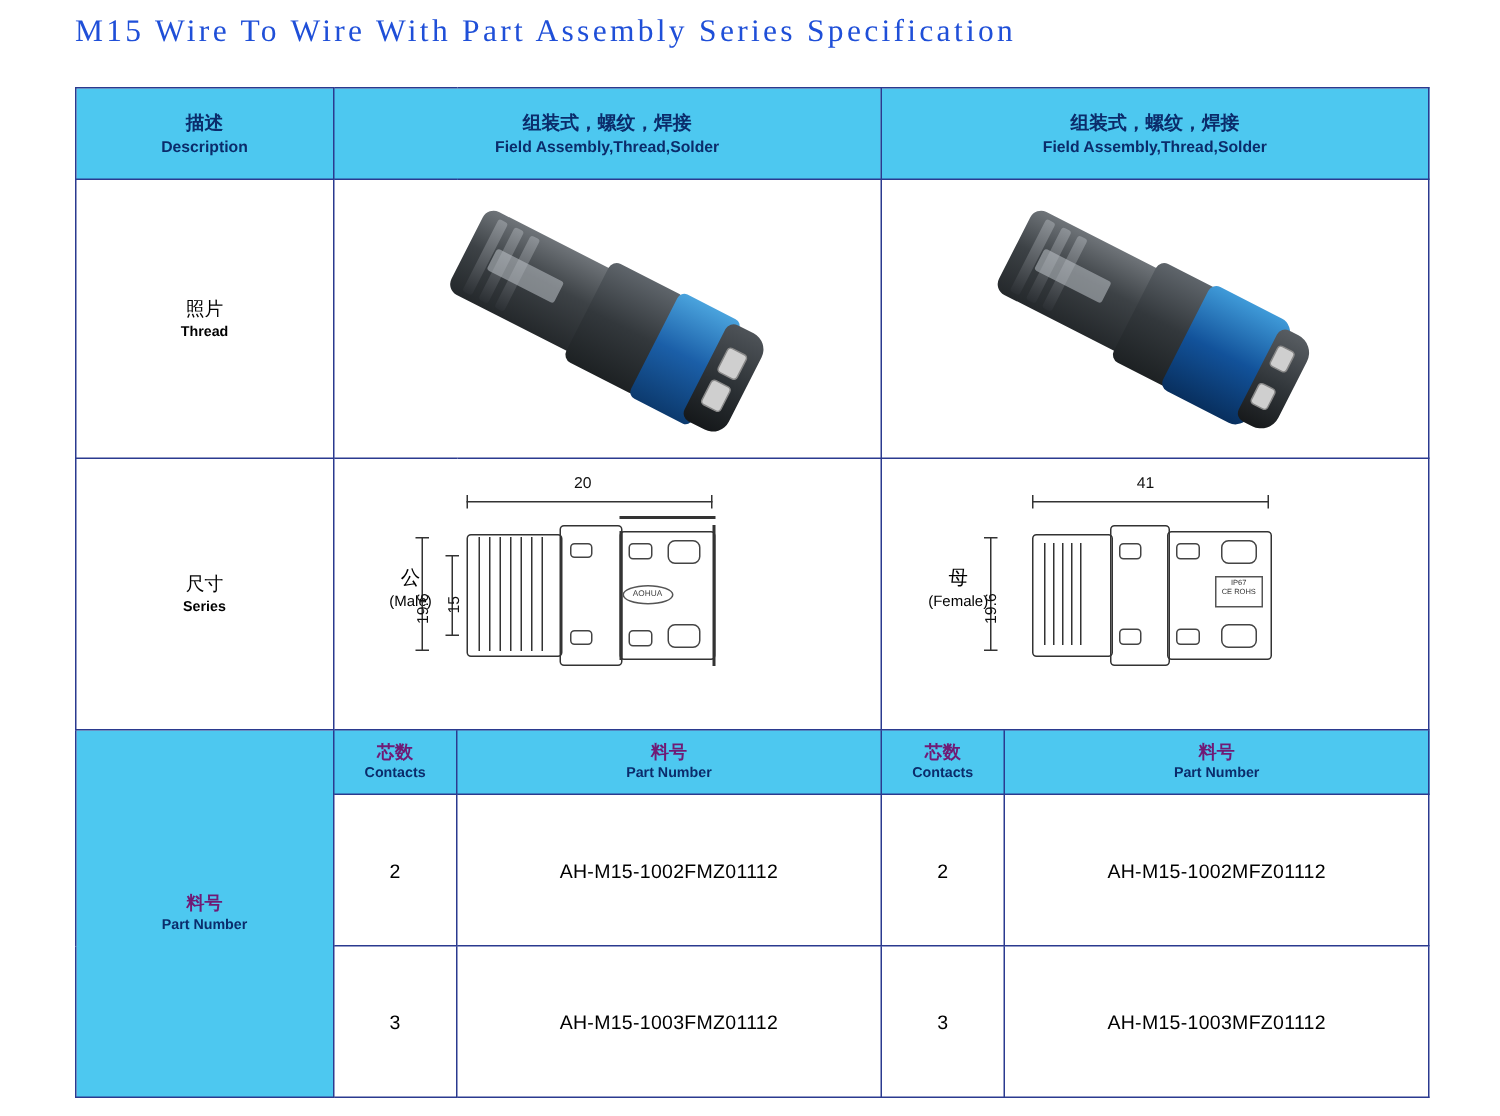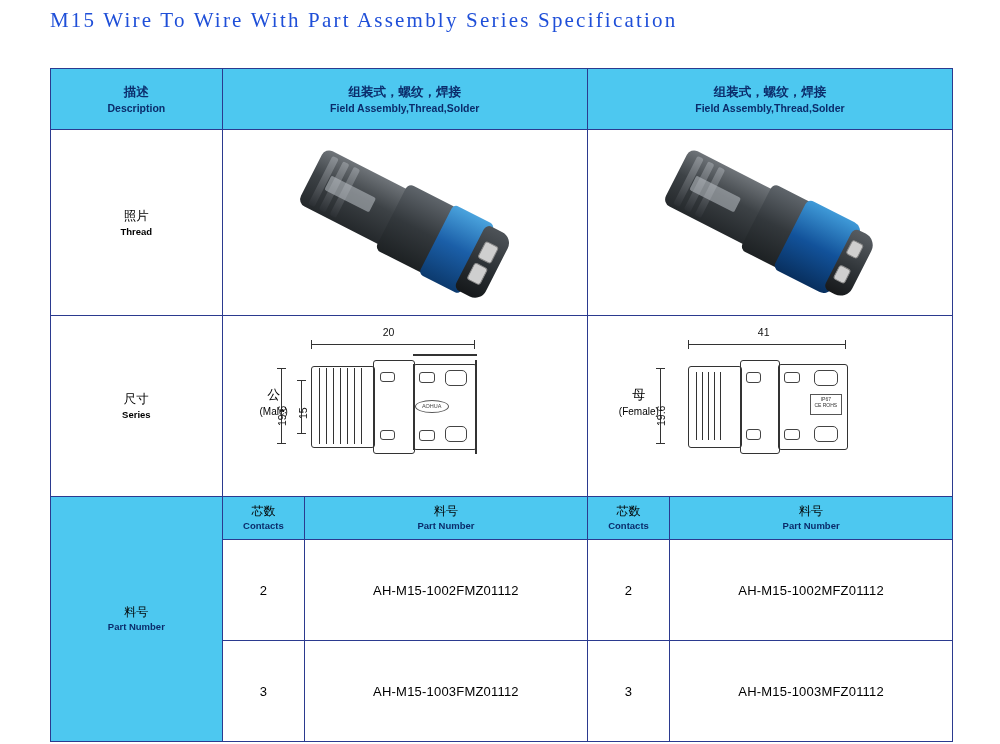--- a/index.html
+++ b/index.html
@@ -25,21 +25,21 @@
     top: 8px;
     font-family: "Liberation Serif", serif;
     font-size: 21px;
     letter-spacing: 2.2px;
     color: #1f4fd8;
     white-space: nowrap;
   }
   table.spec {
     position: absolute;
     left: 50px;
-    top: 68px;
+    top: 58px;
     width: 903px;
     border-collapse: collapse;
     table-layout: fixed;
   }
   table.spec td, table.spec th {
     border: 1px solid #2b3a8f;
     padding: 0;
     vertical-align: middle;
     text-align: center;
   }
@@ -71,22 +71,22 @@
     line-height: 13px;
   }
   .photo-row td { height: 185px; }
   .draw-row td { height: 180px; }
   .subhdr {
     background: #4dc8f0;
     height: 42px;
   }
   .subhdr .cn {
     font-size: 12px;
-    font-weight: normal;
-    color: #000000;
+    font-weight: bold;
+    color: #701a75;
     line-height: 15px;
   }
   .subhdr .en {
     font-size: 9.5px;
     font-weight: bold;
     color: #0b2c6b;
     line-height: 13px;
   }
   .pn-row td { height: 100px; font-size: 13px; }
   .pn-cell { font-size: 13px; letter-spacing: 0.2px; }

